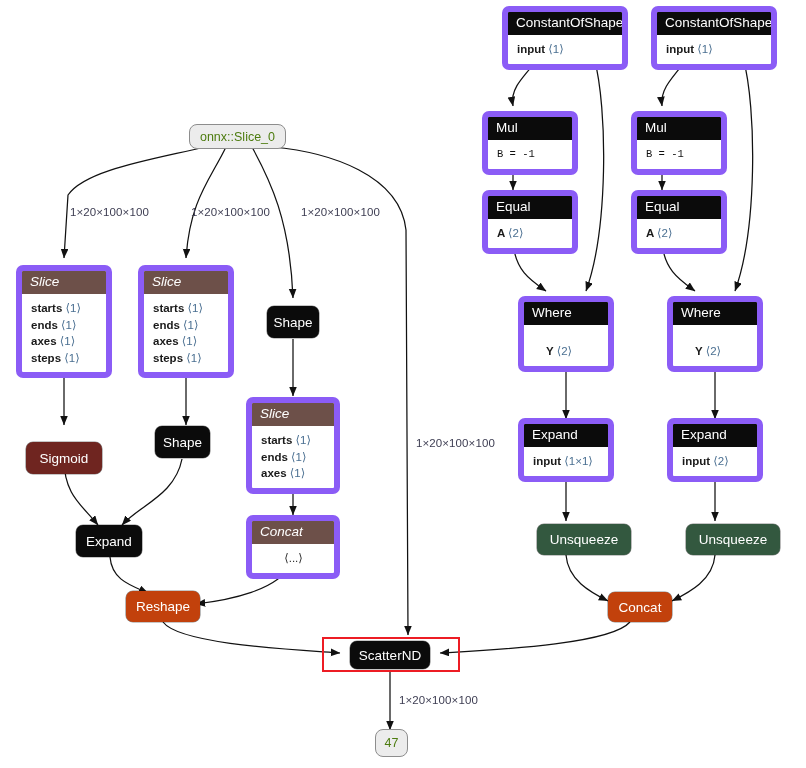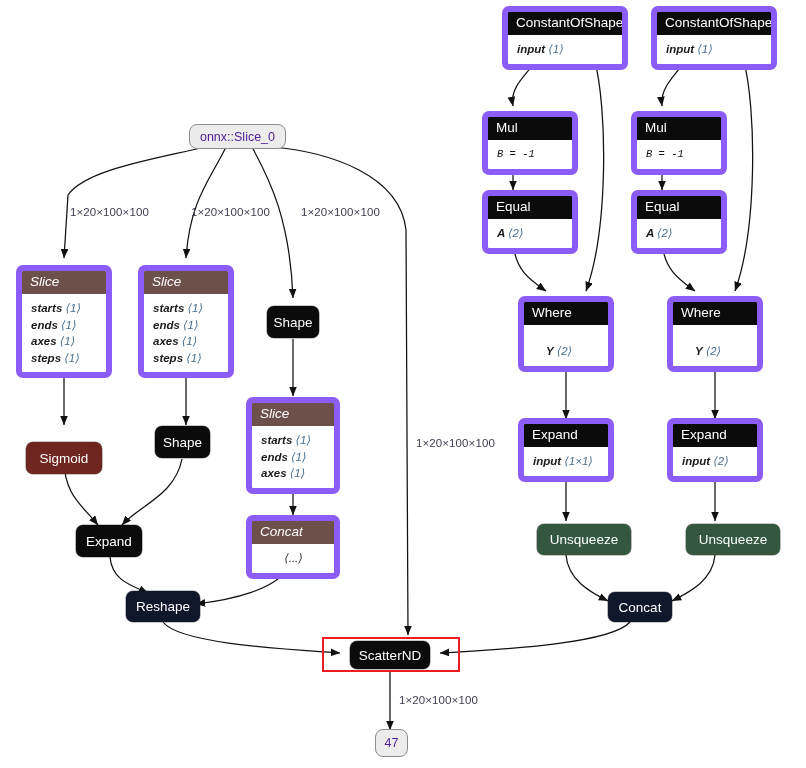--- a/index.html
+++ b/index.html
@@ -12,44 +12,44 @@
             pointer-events:none;}
 
   
   .node{position:absolute;border-radius:7px;box-sizing:border-box;}
 
   
   .op{display:flex;align-items:center;justify-content:center;
       color:#ffffff;font-size:13.5px;border-radius:7px;
       box-shadow:0 0 0 0.6px rgba(0,0,0,.45);}
   .op.black{background:#0b0b0b;}
-  .op.brown{background:#0f172a;}
+  .op.brown{background:#c2410c;}
   .op.red{background:#6f2520;}
   .op.green{background:#33583f;margin-left:18px;}
 
   
   .card{background:#ffffff;border:6px solid #8b5cf6;border-radius:7px;
         overflow:hidden;box-sizing:border-box;}
   .card .hdr{color:#fff;font-size:13.5px;padding:4px 8px 5px 8px;
              line-height:1.05;box-sizing:border-box;}
   .card.black .hdr{background:#0b0b0b;}
   .card.brown .hdr{background:#6d5049;font-style:italic;}
   .card .body{padding:6px 8px 6px 9px;box-sizing:border-box;}
   .card .row{font-size:11.5px;color:#1a1a1a;line-height:16.5px;
-             white-space:nowrap;font-weight:bold;font-style:italic;}
+             white-space:nowrap;font-weight:bold;}
   .card .row .dim{color:#4a6f91;font-weight:normal;}
   .card .row.mono{font-family:"Liberation Mono","DejaVu Sans Mono",monospace;
                   font-size:10.5px;font-weight:normal;color:#111;}
   .card .row.ctr{text-align:center;font-weight:normal;color:#2d2d2d;}
   .card .row.ind{padding-left:13px;margin-top:12px;}
 
   
   .pill{position:absolute;background:#ececec;border:1px solid #8d8d8d;
         border-radius:8px;display:flex;align-items:center;
-        justify-content:center;color:#4c1d95;font-size:12.5px;
+        justify-content:center;color:#4d7c0f;font-size:12.5px;
         box-sizing:border-box;}
 
   
   .elabel{position:absolute;font-size:11.5px;color:#3d3d52;
           white-space:nowrap;letter-spacing:.1px;}
 
   
   .sel{position:absolute;border:2px solid #ed1c24;background:transparent;
        box-sizing:border-box;}
 </style>

